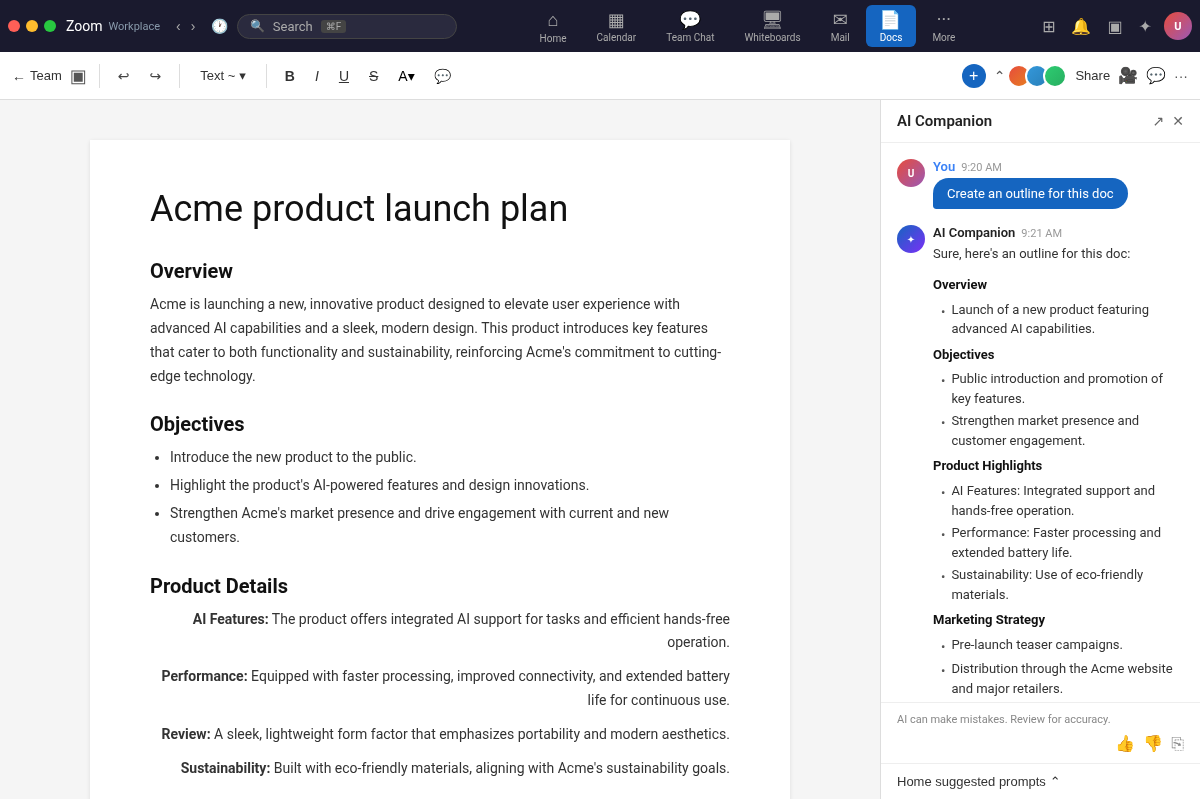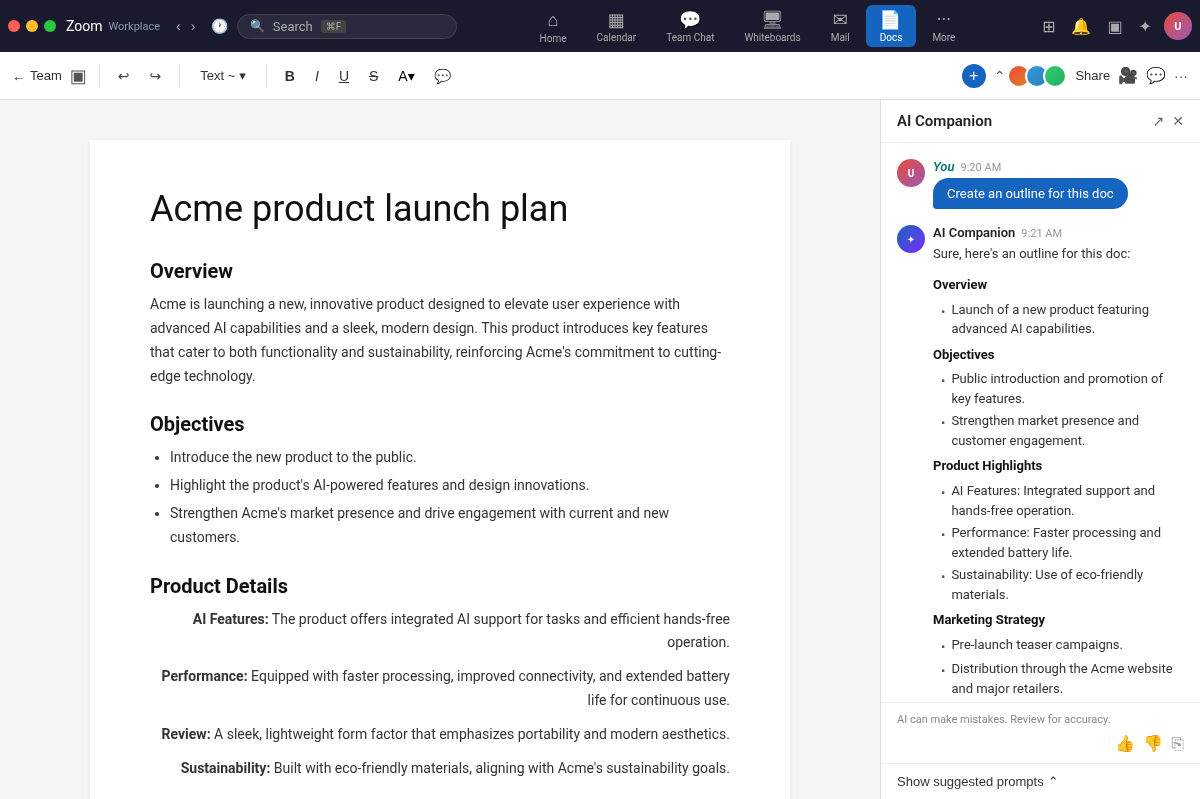--- a/index.html
+++ b/index.html
@@ -130,21 +130,21 @@
     }
     .ai-panel-title { font-size: 15px; font-weight: 600; color: #222; flex: 1; }
     .ai-header-icons { display: flex; gap: 8px; }
     .ai-header-icon { color: #666; font-size: 14px; cursor: pointer; background: none; border: none; }
 
     .ai-messages { flex: 1; overflow-y: auto; padding: 16px; display: flex; flex-direction: column; gap: 16px; }
 
     .user-message-row { display: flex; align-items: flex-start; gap: 8px; }
     .user-avatar { width: 28px; height: 28px; border-radius: 50%; background: linear-gradient(135deg, #e74c3c, #9b59b6); display: flex; align-items: center; justify-content: center; color: white; font-size: 10px; font-weight: bold; flex-shrink: 0; }
     .user-meta { display: flex; align-items: baseline; gap: 6px; margin-bottom: 4px; }
-    .user-name { font-size: 13px; font-weight: 600; color: #0f766e; font-style: italic; }
+    .user-name { font-size: 13px; font-weight: 600; color: #3b82f6; }
     .message-time { font-size: 11px; color: #999; }
     .user-bubble { background: #1565c0; color: white; border-radius: 18px 18px 18px 4px; padding: 8px 14px; font-size: 13px; display: inline-block; }
 
     .ai-message-row { display: flex; align-items: flex-start; gap: 8px; }
     .ai-logo-icon { width: 28px; height: 28px; border-radius: 50%; background: linear-gradient(135deg, #1565c0, #7b2ff7); display: flex; align-items: center; justify-content: center; color: white; font-size: 10px; flex-shrink: 0; }
     .ai-meta { display: flex; align-items: baseline; gap: 6px; margin-bottom: 4px; }
     .ai-name { font-size: 13px; font-weight: 600; color: #222; }
     .ai-response-content { font-size: 13px; color: #333; line-height: 1.6; }
     .ai-response-content .outline-intro { margin-bottom: 10px; color: #333; font-size: 13px; }
     .outline-section { margin-bottom: 6px; }
@@ -392,18 +392,18 @@
       <div class="ai-disclaimer">AI can make mistakes. Review for accuracy.</div>
       <div class="ai-feedback">
         <button class="feedback-btn">👍</button>
         <button class="feedback-btn">👎</button>
         <button class="feedback-btn">⎘</button>
       </div>
     </div>
 
     <div class="ai-input-area">
       <button class="show-prompts-btn">
-        <span>Show suggested prompts</span>
+        <span>Home suggested prompts</span>
         <span>⌃</span>
       </button>
     </div>
   </div>
 </div>
 
 </body></html>

